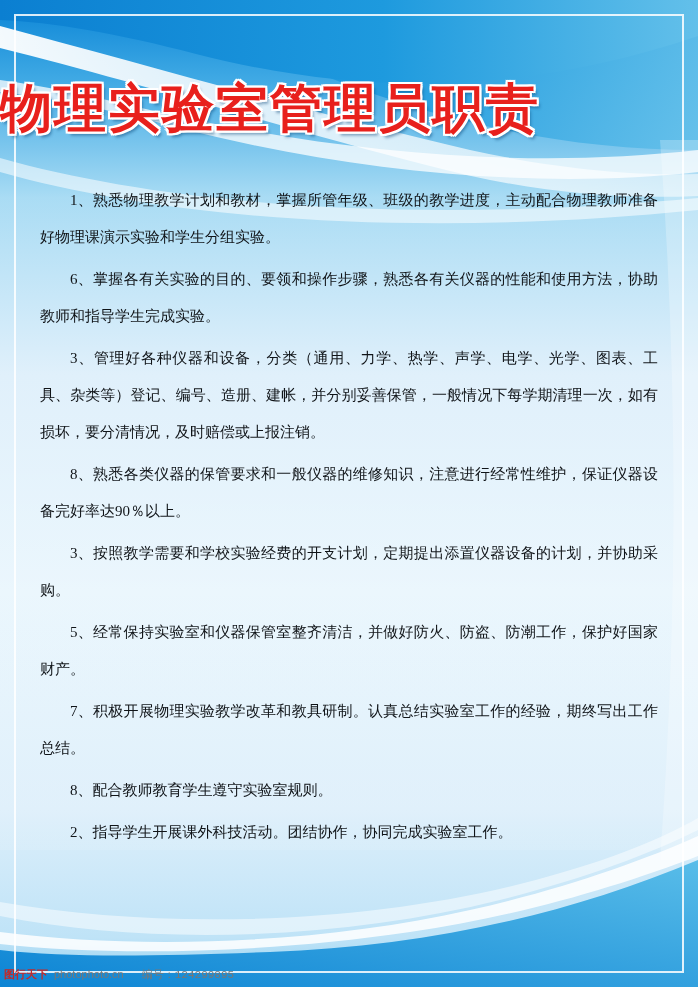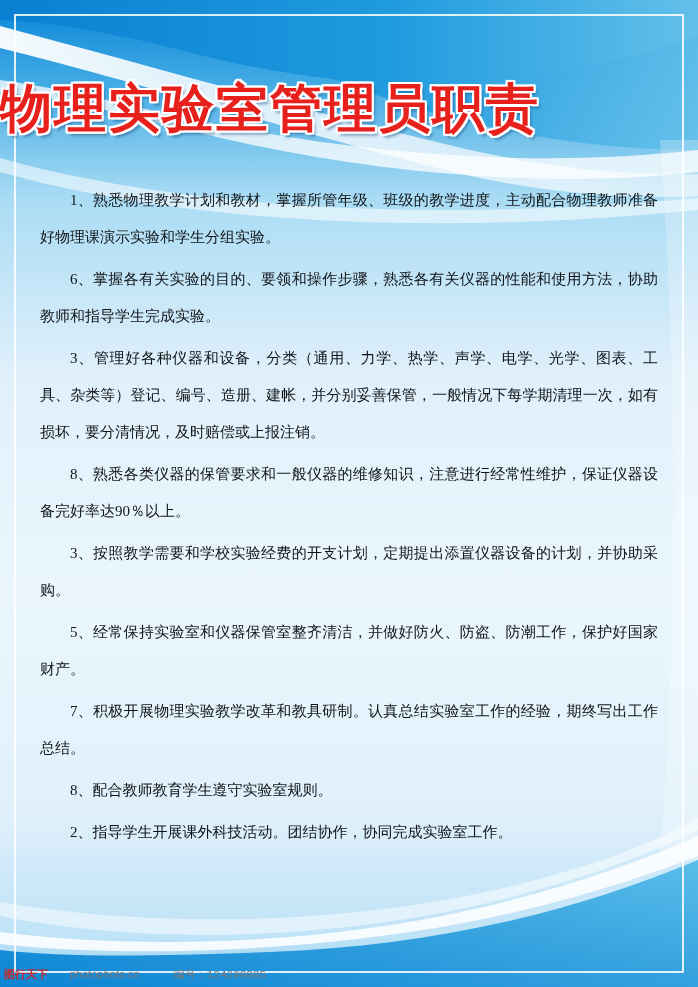--- a/index.html
+++ b/index.html
@@ -87,21 +87,21 @@
 
   
   #footer {
     position: absolute;
     left: 0;
     bottom: 0;
     width: 698px;
     height: 26px;
     display: flex;
     align-items: center;
-    gap: 22px;
+    gap: 6px;
     padding-left: 4px;
     box-sizing: border-box;
     font-family: "Liberation Sans", sans-serif;
     font-size: 11px;
     color: #6b6b6b;
   }
   #footer .wm-logo {
     display: inline-block;
     font-size: 11px;
     color: #c62828;

